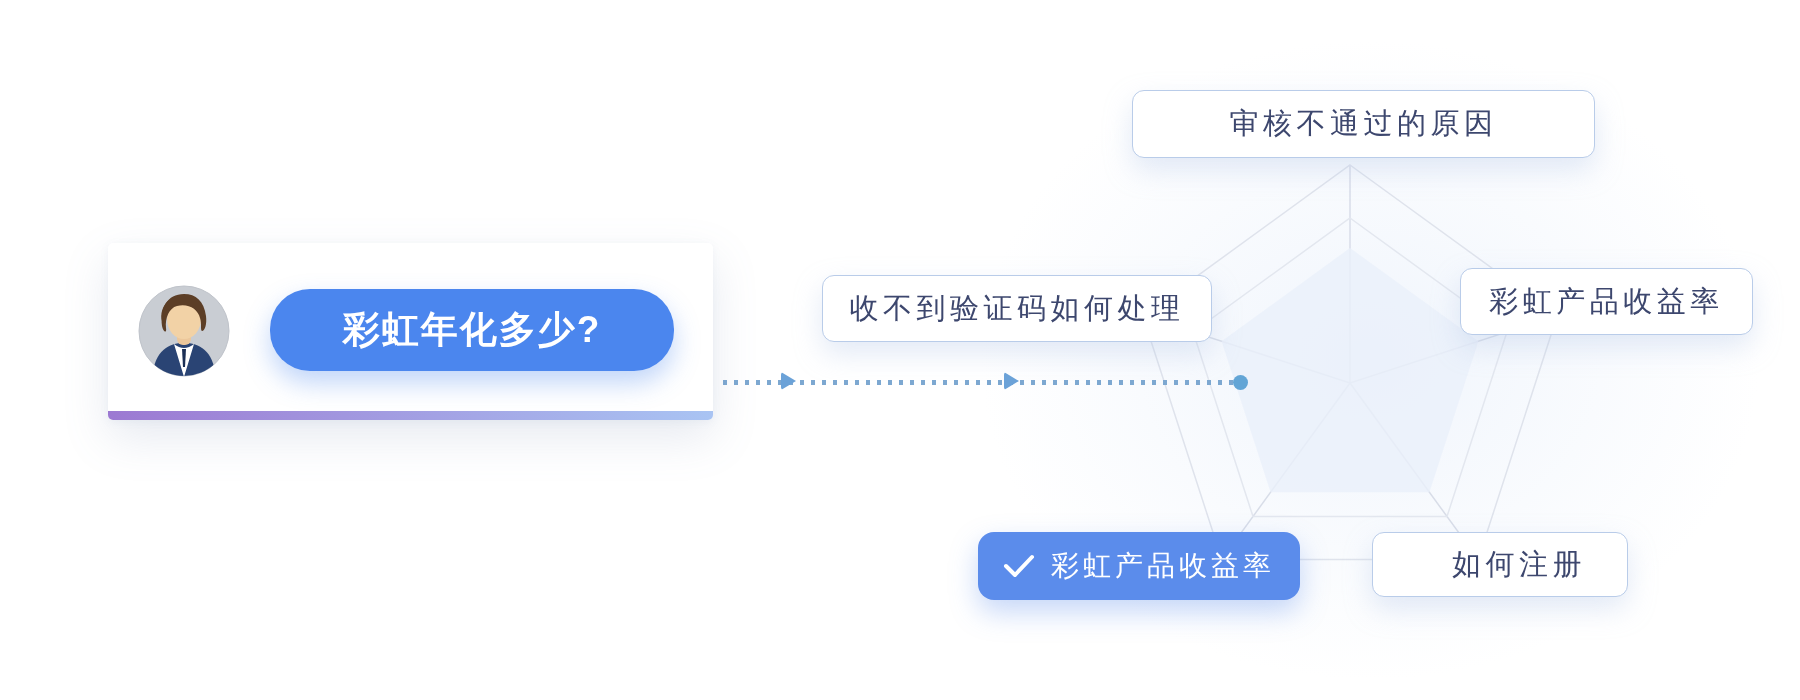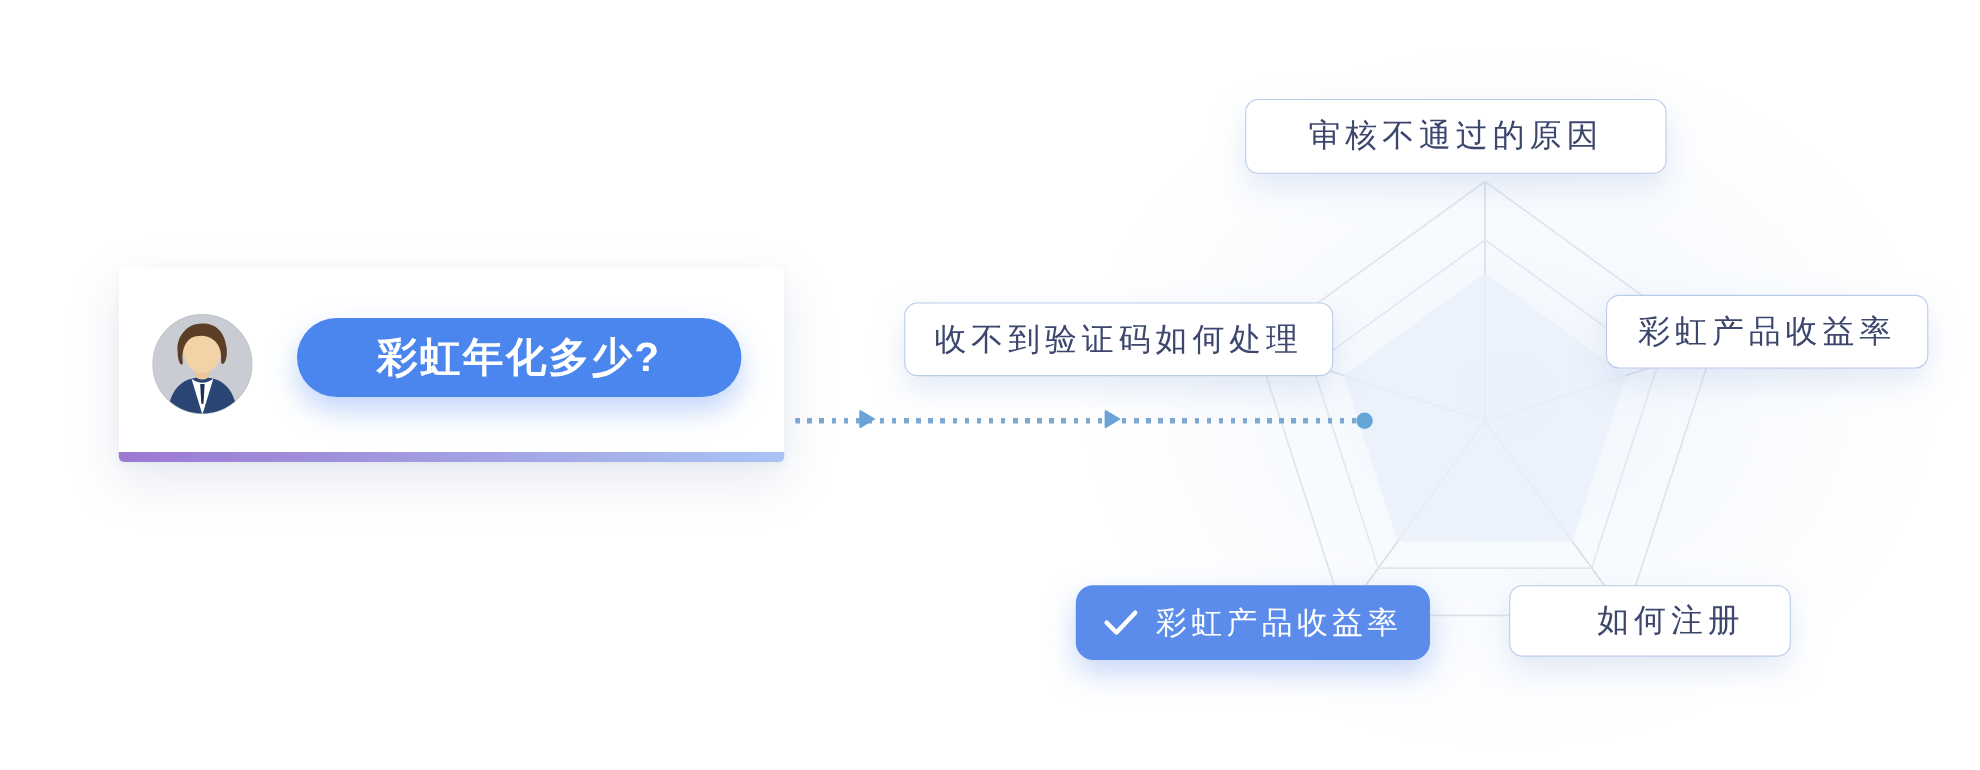--- a/index.html
+++ b/index.html
@@ -26,21 +26,21 @@
   .radar-glow{position:absolute;left:980px;top:40px;width:780px;height:640px;
     background:radial-gradient(closest-side, rgba(228,237,250,0.55), rgba(255,255,255,0));
     pointer-events:none;}
 
   
   .card{position:absolute;left:108px;top:243px;width:605px;height:177px;background:#fff;
     border-radius:5px;box-shadow:0 18px 45px rgba(110,130,170,0.17), 0 2px 8px rgba(120,140,180,0.08);}
   .grad-bar{position:absolute;left:0;right:0;bottom:0;height:9px;border-radius:0 0 5px 5px;
     background:linear-gradient(to right, var(--gradient-bar-left), var(--gradient-bar-right));}
   .avatar-wrap{position:absolute;left:30px;top:42px;width:92px;height:92px;}
-  .bubble{position:absolute;left:162px;top:46px;width:404px;height:72px;
+  .bubble{position:absolute;left:162px;top:46px;width:404px;height:82px;
     background:var(--bubble-blue);border-radius:40px;
     display:flex;align-items:center;justify-content:center;
     box-shadow:0 12px 26px rgba(75,134,238,0.35);}
   .bubble span{color:#fff;font-size:37px;font-weight:bold;letter-spacing:2px;}
 
   
   .dots{position:absolute;left:723px;top:380px;width:512px;height:5px;
     background:repeating-linear-gradient(to right, var(--connector-dot) 0 4px, transparent 4px 11px);
     background-position:center;}
   .arrow{position:absolute;width:0;height:0;top:372px;
@@ -54,21 +54,21 @@
   .radar-svg{position:absolute;left:1100px;top:110px;}
 
   .kb-title{position:absolute;left:1250px;top:330px;width:212px;text-align:center;
     font-size:46px;font-weight:bold;letter-spacing:5px;color:var(--title-navy);}
 
   
   .topic{position:absolute;background:#fff;border:1px solid var(--topic-border);
     border-radius:12px;display:flex;align-items:center;justify-content:center;
     color:var(--topic-text);font-size:29px;letter-spacing:4.5px;
     box-shadow:0 12px 28px rgba(176,196,228,0.35);cursor:default;}
-  .topic.t-top{left:1132px;top:90px;width:383px;height:68px;}
+  .topic.t-top{left:1132px;top:90px;width:463px;height:68px;}
   .topic.t-left{left:822px;top:275px;width:390px;height:67px;}
   .topic.t-right{left:1460px;top:268px;width:293px;height:67px;}
   .topic.t-register{left:1372px;top:532px;width:256px;height:65px;padding-left:38px;}
   .topic.t-active{left:978px;top:532px;width:322px;height:68px;background:var(--active-topic-blue);
     border:none;border-radius:16px;color:#fff;letter-spacing:4px;font-size:28px;
     box-shadow:0 12px 28px rgba(91,140,235,0.35);}
   .topic.t-active .check{margin-right:16px;display:flex;align-items:center;}
 </style>
 </head>
 <body>

